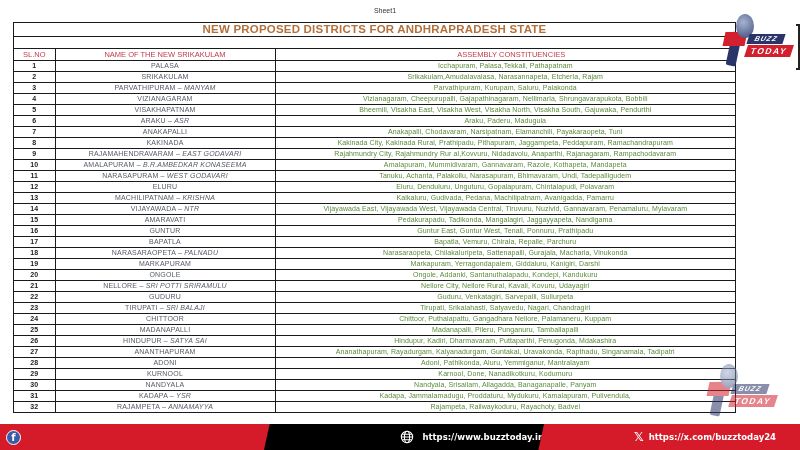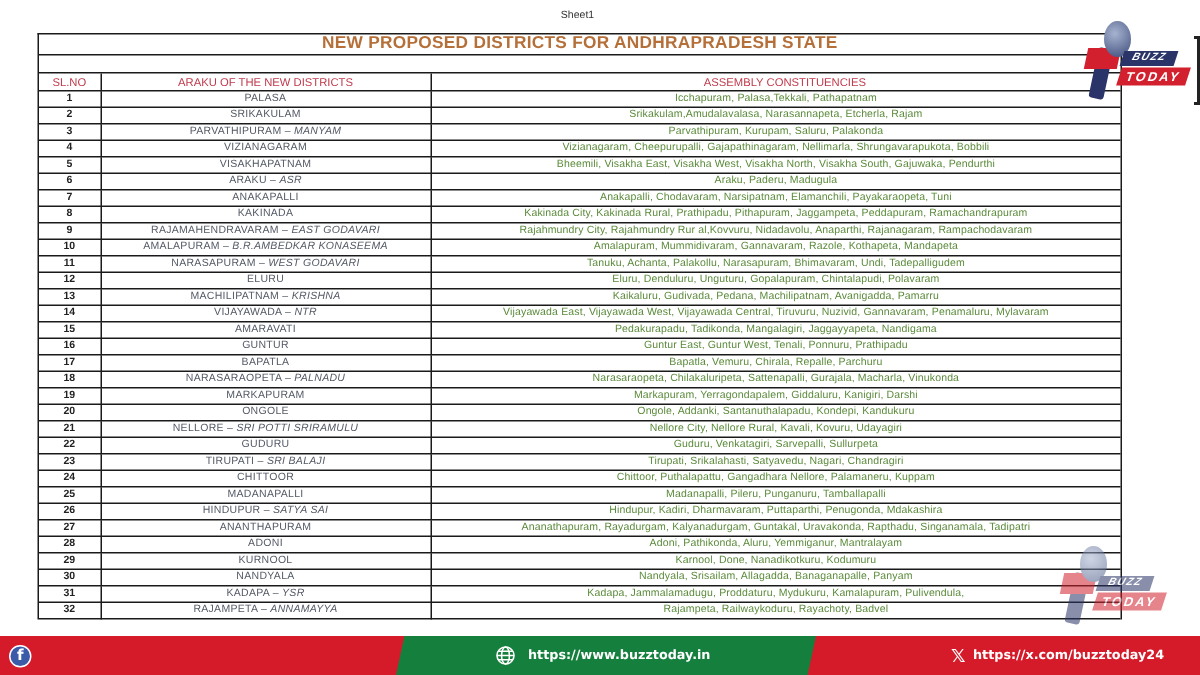--- a/index.html
+++ b/index.html
@@ -5,21 +5,21 @@
   * { box-sizing: border-box; margin: 0; padding: 0; }
   html, body { width: 800px; height: 450px; overflow: hidden; background: #ffffff; }
   body { position: relative; font-family: "Liberation Sans", sans-serif; }
 
   .sheet-label {
     position: absolute; top: 7px; left: 0; width: 770px; text-align: center;
     font-size: 7px; color: #333; font-family: "Liberation Sans", sans-serif;
   }
 
   .sheet {
-    position: absolute; left: 25px; top: 22px; width: 723px;
+    position: absolute; left: 13px; top: 22px; width: 723px;
     border: 1.5px solid #1a1a1a; border-bottom: none;
   }
   .title-row {
     height: 14px; border-bottom: 1.5px solid #1a1a1a;
     text-align: center; font-weight: bold; font-size: 11.5px; color: #b5703a;
     line-height: 13px; letter-spacing: 0.2px;
   }
   .blank-row { height: 12px; border-bottom: 1.5px solid #1a1a1a; }
 
   table { border-collapse: collapse; width: 100%; table-layout: fixed; }
@@ -53,40 +53,40 @@
     transform: skewX(-18deg); color: #fff; font-size: 8.5px; font-weight: bold;
     text-align: center; line-height: 12px; letter-spacing: 1.5px; }
   .bracket { position: absolute; right: 2px; top: 12px; width: 4px; height: 46px;
     border-right: 2px solid #222; border-top: 2px solid #222; border-bottom: 2px solid #222; }
 
   
   .footer { position: absolute; left: 0; top: 424px; width: 800px; height: 26px; display: flex; }
   .f-seg { height: 26px; display: flex; align-items: center; color: #fff; font-size: 8.5px; font-weight: bold;
     font-family: "DejaVu Sans", sans-serif; }
   .f-left { background: #d51b2a; width: 270px; padding-left: 6px; clip-path: polygon(0 0, 100% 0, 98% 100%, 0 100%); }
-  .f-mid { background: #15803d; width: 280px; margin-left: -6px; padding-left: 66px; clip-path: polygon(2% 0, 100% 0, 98% 100%, 0 100%); }
+  .f-mid { background: #000000; width: 280px; margin-left: -6px; padding-left: 66px; clip-path: polygon(2% 0, 100% 0, 98% 100%, 0 100%); justify-content: flex-end; }
   .f-right { background: #d51b2a; flex: 1; margin-left: -6px; padding-left: 96px; }
   .fb-icon { width: 15px; height: 15px; border-radius: 50%; background: #3b5aa8; display: inline-flex;
     align-items: center; justify-content: center; font-size: 10px; margin-right: 6px; border: 1px solid #fff; }
   .globe-icon { width: 14px; height: 14px; margin-right: 8px; }
   .x-icon { font-size: 12px; margin-right: 5px; font-family: "DejaVu Sans", sans-serif; }
 </style>
 </head>
 <body>
 
 <div class="sheet-label">Sheet1</div>
 
 <div class="sheet">
   <div class="title-row">NEW PROPOSED DISTRICTS FOR ANDHRAPRADESH STATE</div>
   <div class="blank-row"></div>
   <table>
     <thead>
       <tr>
         <th class="c-sl">SL.NO</th>
-        <th class="c-name">ARAKU OF THE NEW DISTRICTS</th>
+        <th class="c-name">NAME OF THE NEW SRIKAKULAM</th>
         <th class="c-ac">ASSEMBLY CONSTITUENCIES</th>
       </tr>
     </thead>
     <tbody id="tbody">
         <tr>
           <td class="c-sl">1</td>
           <td class="c-name"><span>PALASA</span><i></i></td>
           <td class="c-ac">Icchapuram, Palasa,Tekkali, Pathapatnam</td>
         </tr>
         <tr>

